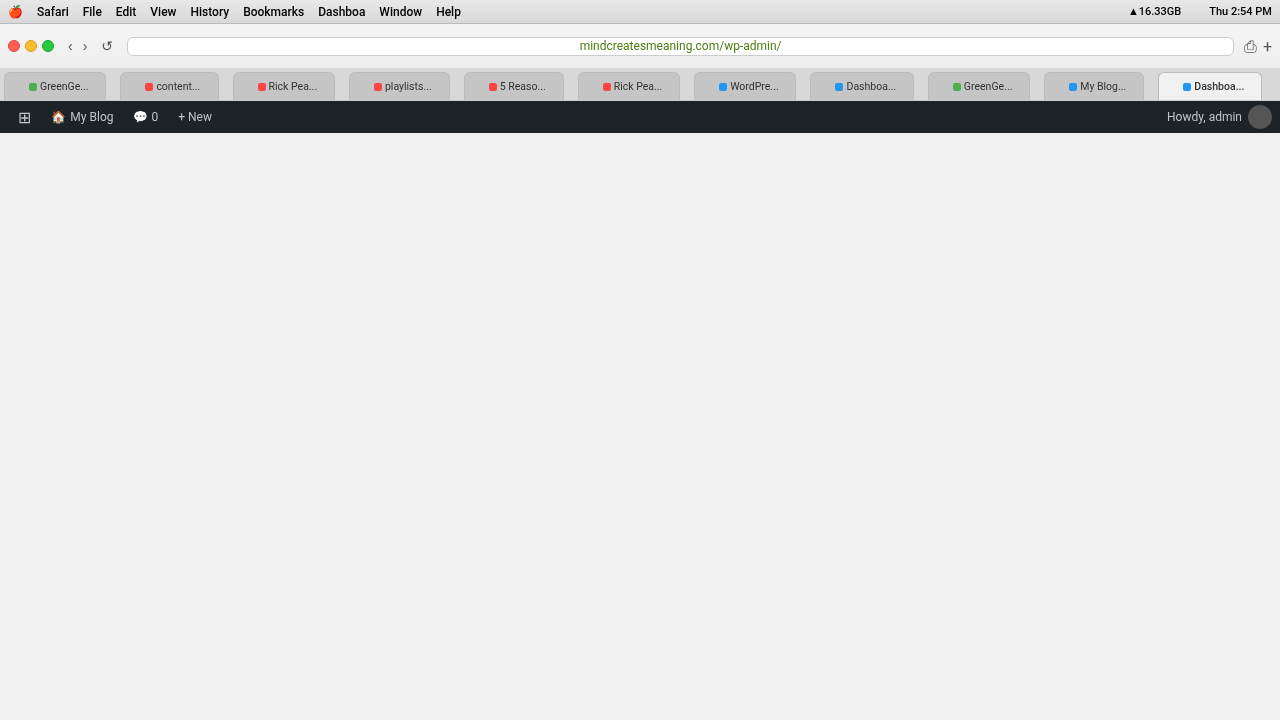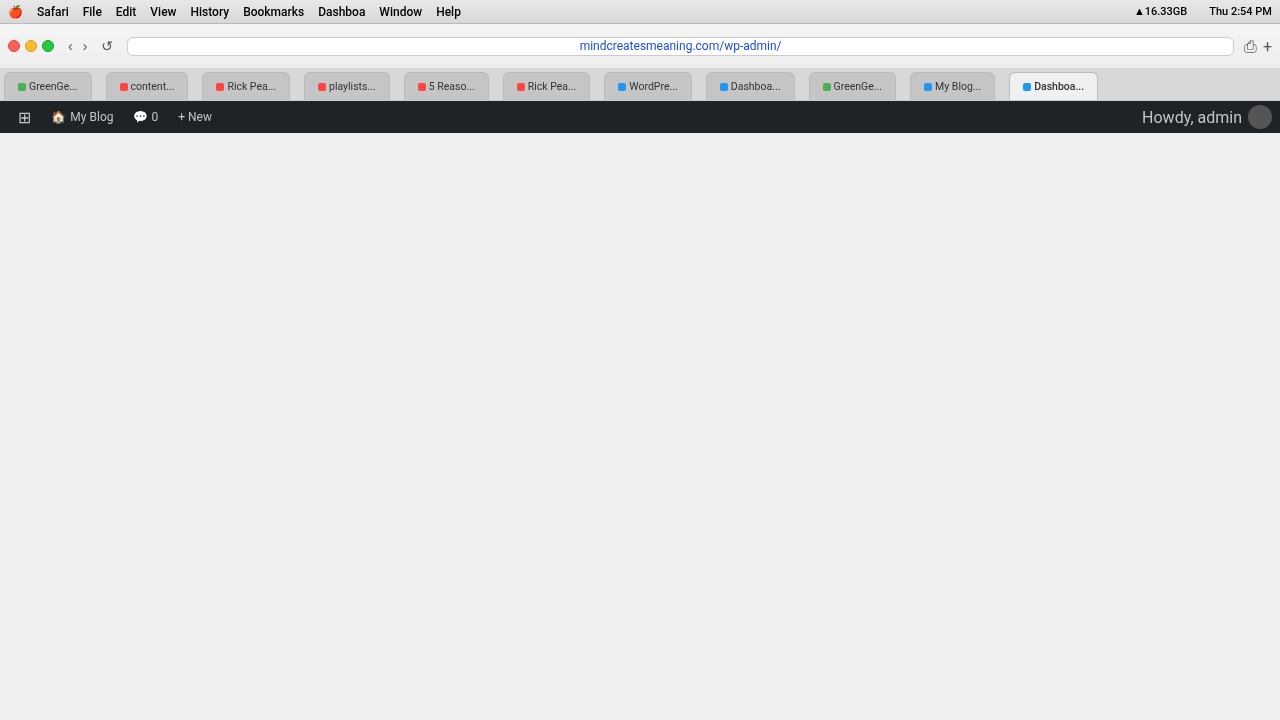--- a/index.html
+++ b/index.html
@@ -12,21 +12,21 @@
       display: flex;
       align-items: center;
       padding: 0 8px;
       font-size: 12px;
       font-weight: 500;
       color: #000;
       justify-content: space-between;
       border-bottom: 1px solid #bbb;
     }
     .mac-menubar-left { display: flex; gap: 14px; align-items: center; }
-    .mac-menubar-right { display: flex; gap: 22px; align-items: center; font-size: 11px; }
+    .mac-menubar-right { display: flex; gap: 28px; align-items: center; font-size: 11px; }
 
     
     .browser-chrome {
       background: linear-gradient(180deg, #f5f5f5 0%, #e8e8e8 100%);
       border-bottom: 1px solid #ccc;
     }
     .browser-toolbar {
       height: 44px;
       display: flex;
       align-items: center;
@@ -44,38 +44,38 @@
     .address-bar {
       flex: 1;
       height: 19px;
       background: #fff;
       border: 1px solid #ccc;
       border-radius: 6px;
       display: flex;
       align-items: center;
       justify-content: center;
       font-size: 12px;
-      color: #1d4ed8;
+      color: #4d7c0f;
       padding: 0 8px;
       margin: 0 4px;
     }
     .browser-actions { display: flex; gap: 6px; align-items: center; font-size: 16px; color: #555; }
 
     
     .browser-tabs {
       height: 32px;
       display: flex;
       align-items: flex-end;
       padding: 0 4px;
       background: #d8d8d8;
       overflow: hidden;
     }
     .tab {
       height: 28px;
-      padding: 0 13px;
+      padding: 0 24px;
       background: #c5c5c5;
       border-radius: 6px 6px 0 0;
       display: flex;
       align-items: center;
       font-size: 10.5px;
       color: #333;
       border: 1px solid #bbb;
       border-bottom: none;
       margin-right: 14px;
       white-space: nowrap;
@@ -108,21 +108,21 @@
       color: #c3c4c7;
       font-size: 12px;
       padding: 0 10px;
       height: 32px;
       display: flex;
       align-items: center;
       cursor: pointer;
       white-space: nowrap;
     }
     .admin-bar-right { margin-left: auto; display: flex; align-items: center; }
-    .howdy { color: #c3c4c7; font-size: 16px; display: flex; align-items: center; gap: 6px; }
+    .howdy { color: #c3c4c7; font-size: 12px; display: flex; align-items: center; gap: 6px; }
     .avatar { width: 24px; height: 24px; background: #555; border-radius: 50%; }
   </style>
 </head>
 <body>
 
 <div class="mac-menubar">
   <div class="mac-menubar-left">
     <span>🍎</span>
     <span>Safari</span>
     <span>File</span>

